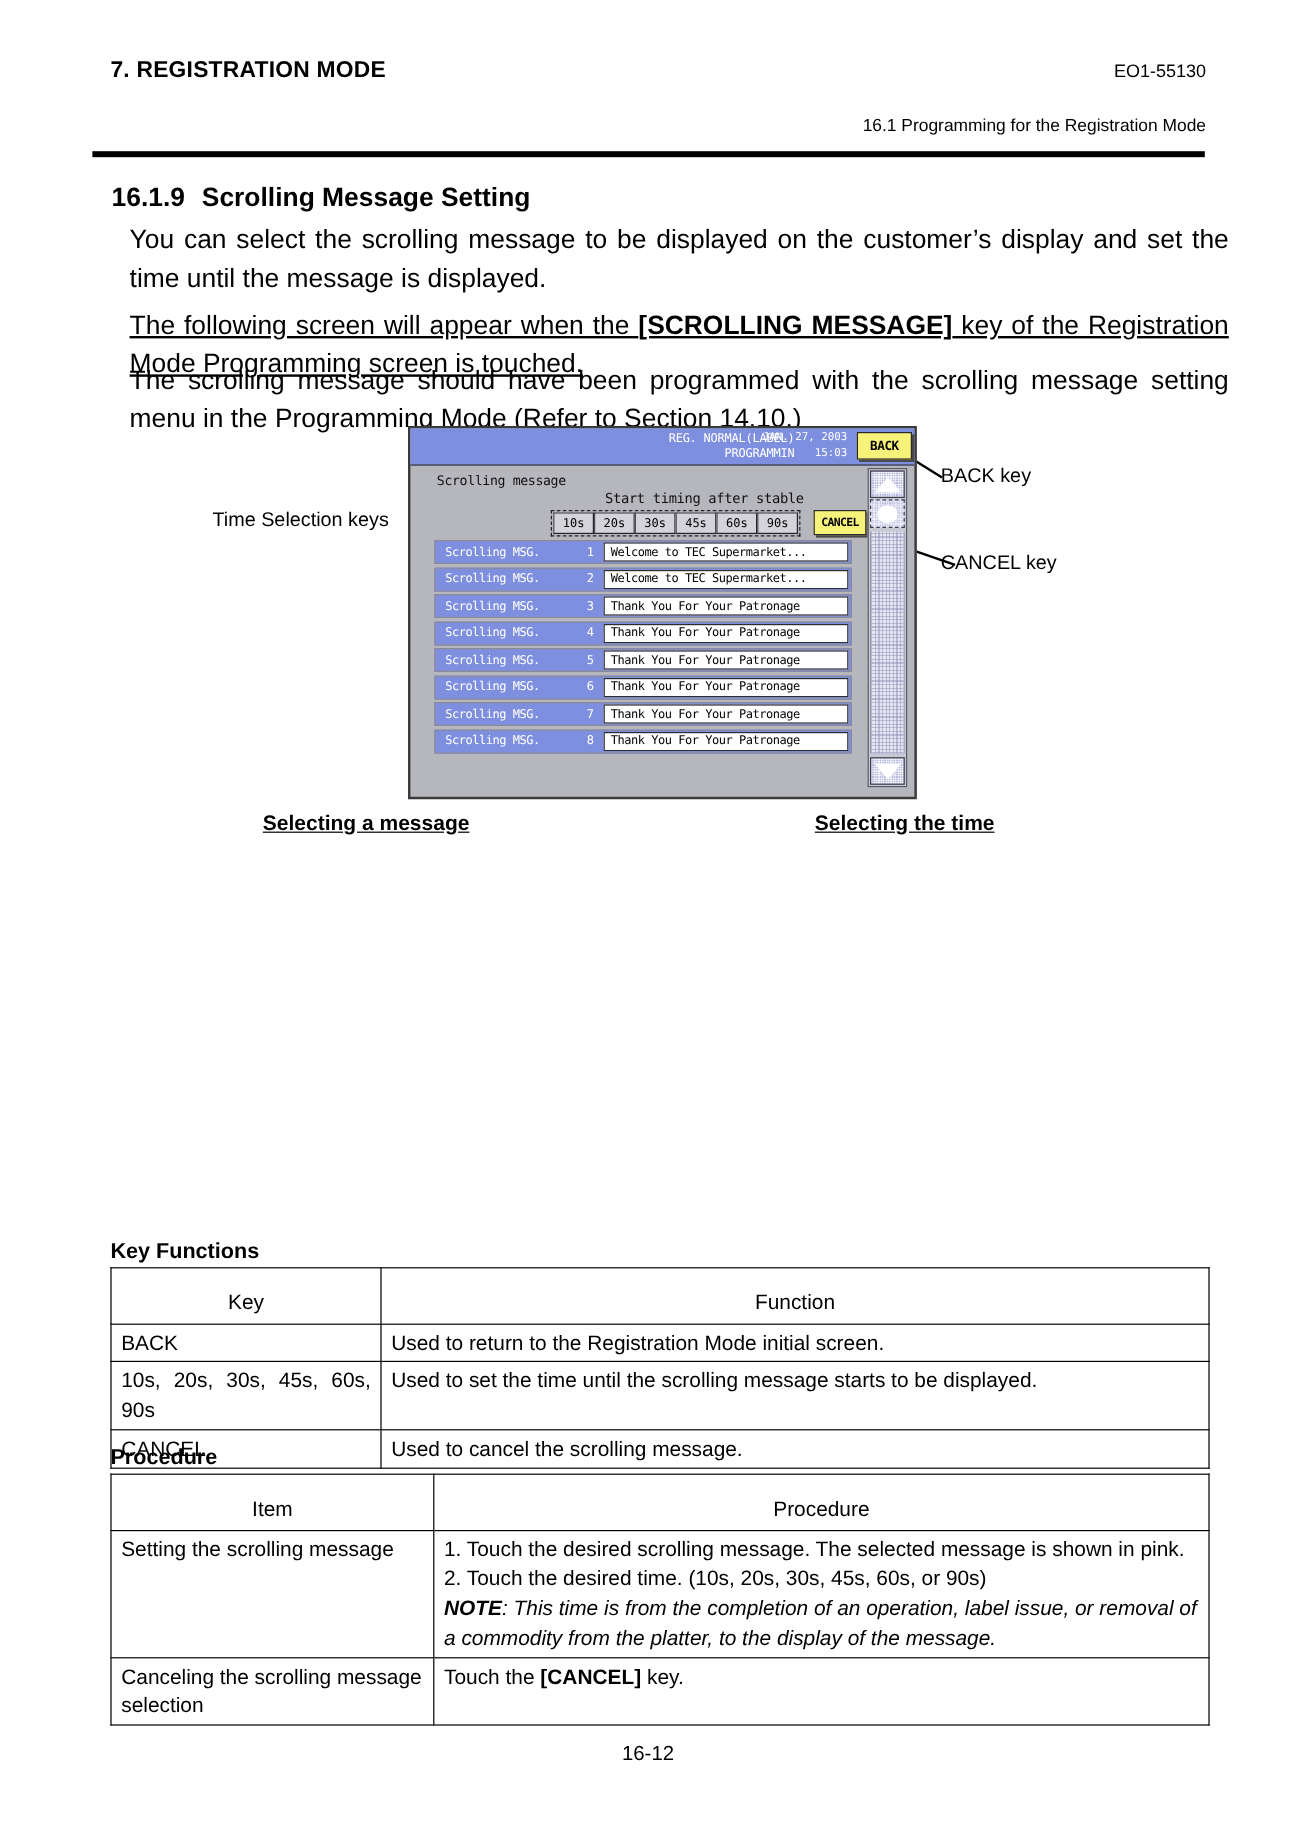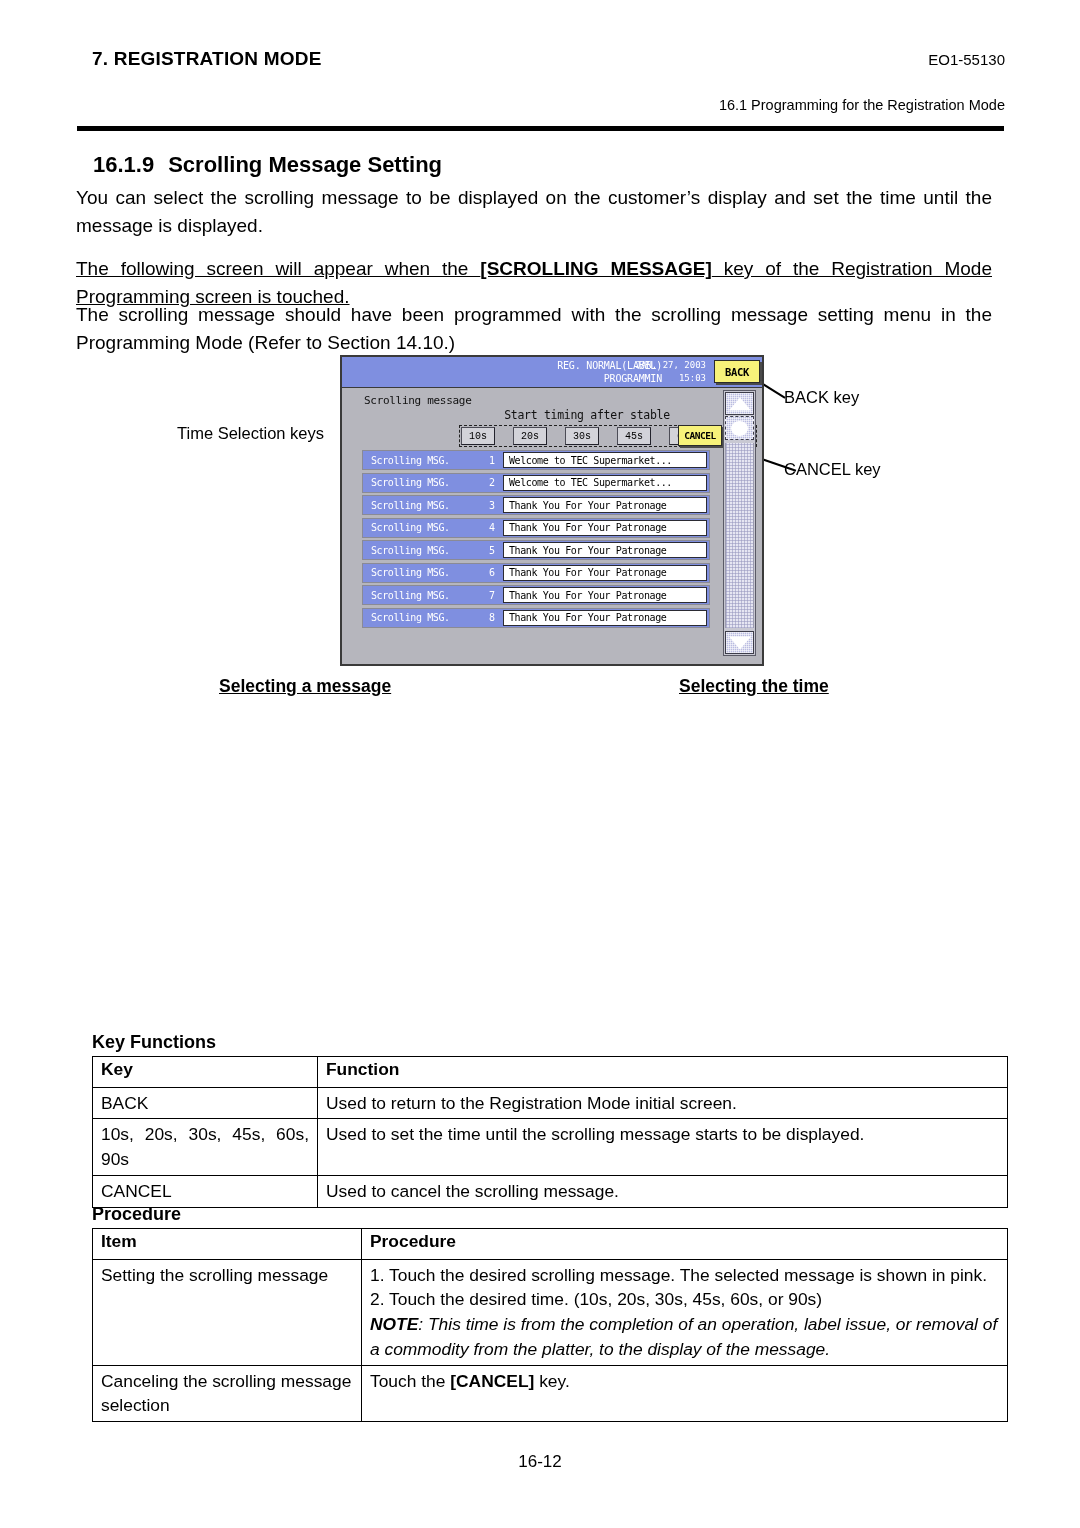--- a/index.html
+++ b/index.html
@@ -62,23 +62,23 @@
     position: absolute;
     left: 93px;
     top: 152px;
     font-size: 22px;
     font-weight: bold;
   }
   .sec-title .num { margin-right: 14px; }
 
   .para {
     position: absolute;
-    left: 76px;
+    left: 108px;
     width: 916px;
-    font-size: 19px;
+    font-size: 22px;
     line-height: 1.47;
     text-align: justify;
   }
   .para.p1 { top: 184px; }
   .para.p2 { top: 255px; text-decoration: underline; }
   .para.p3 { top: 301px; }
 
   
   .figure-area {
     position: absolute;
@@ -166,23 +166,22 @@
   }
 
   .timekeys {
     position: absolute;
     left: 117px;
     top: 68px;
     height: 22px;
     border: 1px dashed #222;
     padding: 1px;
     display: flex;
-    gap: 18px;
-    box-sizing: border-box;
-    font-family: Liberation Mono, monospace;
+    gap: 0;
+    box-sizing: border-box;
   }
   .tkey {
     width: 34px;
     background: #d3d3d9;
     border: 1px solid #4c4c56;
     border-right-color: #23232c;
     border-bottom-color: #23232c;
     box-sizing: border-box;
     font-size: 10px;
     display: flex;
@@ -385,23 +384,23 @@
   table.doc.kf { top: 1056px; }
   table.doc.pr { top: 1228px; }
 
   table.doc td, table.doc th {
     border: 1.6px solid #000;
     padding: 3px 8px;
     vertical-align: top;
     line-height: 1.42;
   }
   table.doc th {
-    text-align: left;
-    font-weight: bold;
-    padding: 0 8px 5px;
+    text-align: center;
+    font-weight: normal;
+    padding: 16px 8px 5px;
   }
   .col-key { width: 208px; }
   .col-item { width: 252px; }
   .justify { text-align: justify; }
   .note-line i { font-style: italic; }
   .note-line b { font-style: italic; font-weight: bold; }
   .tall { height: 96px; }
   .tall2 { height: 48px; }
 
   .footer {

